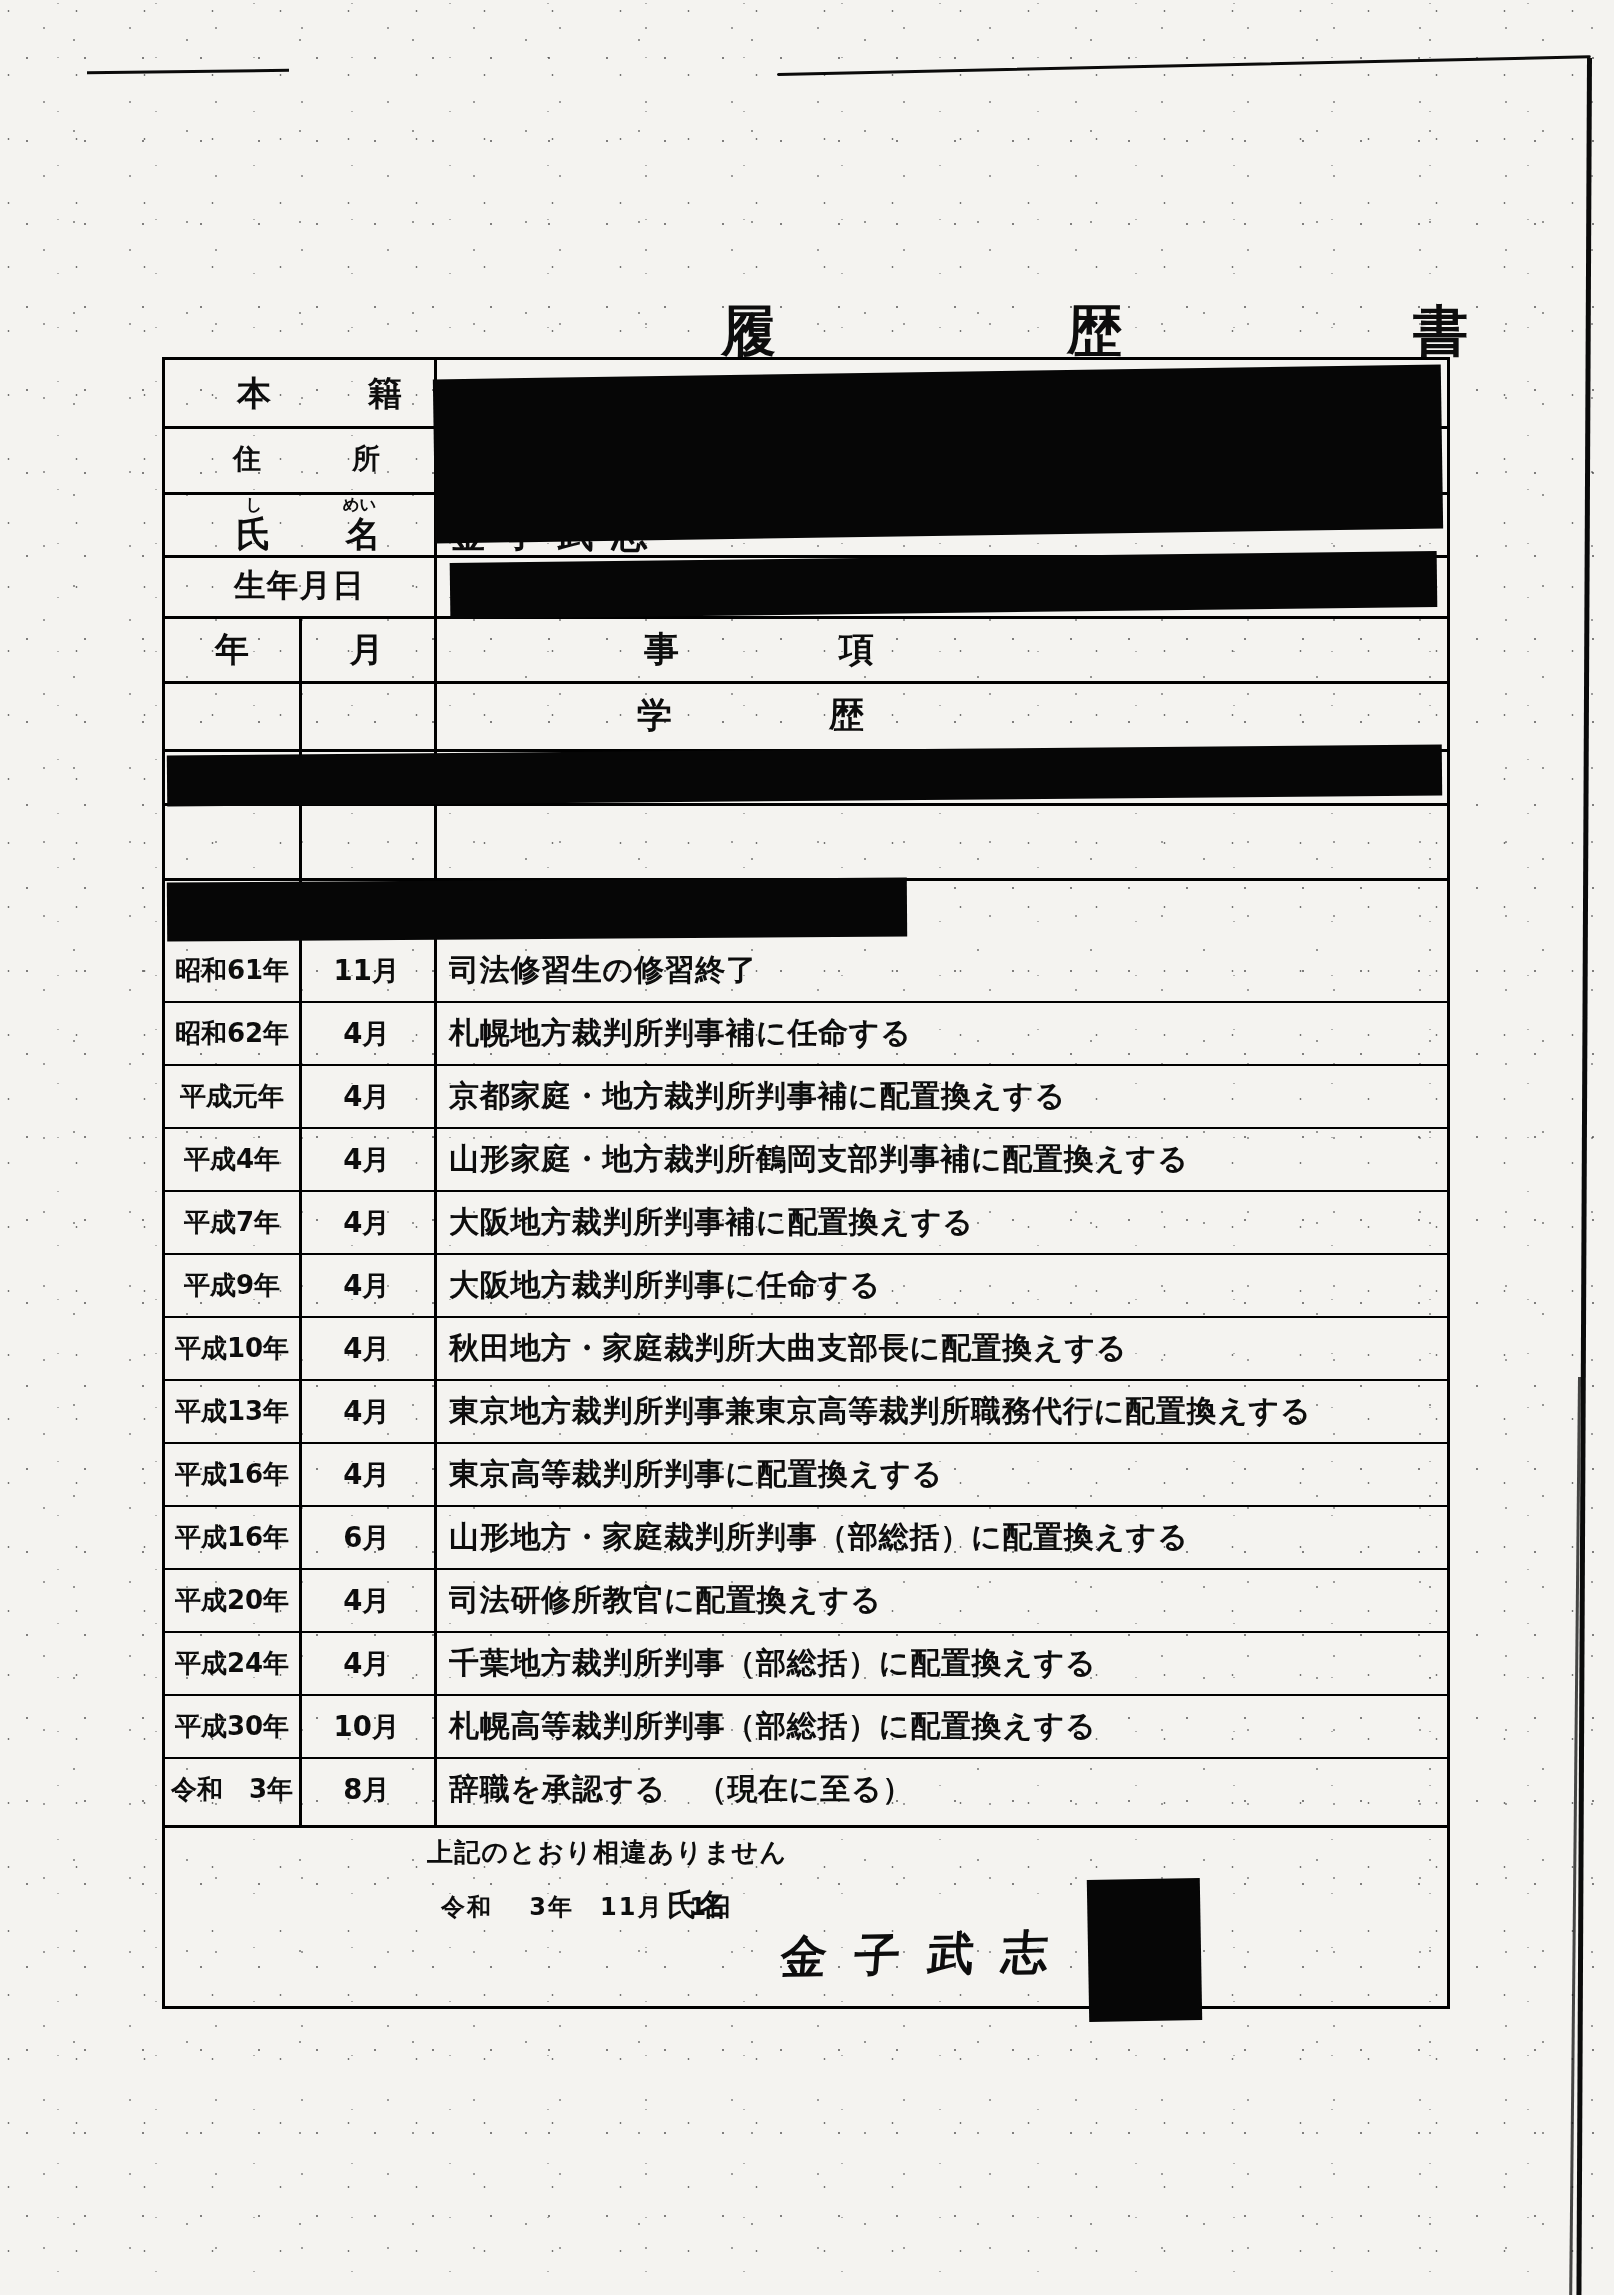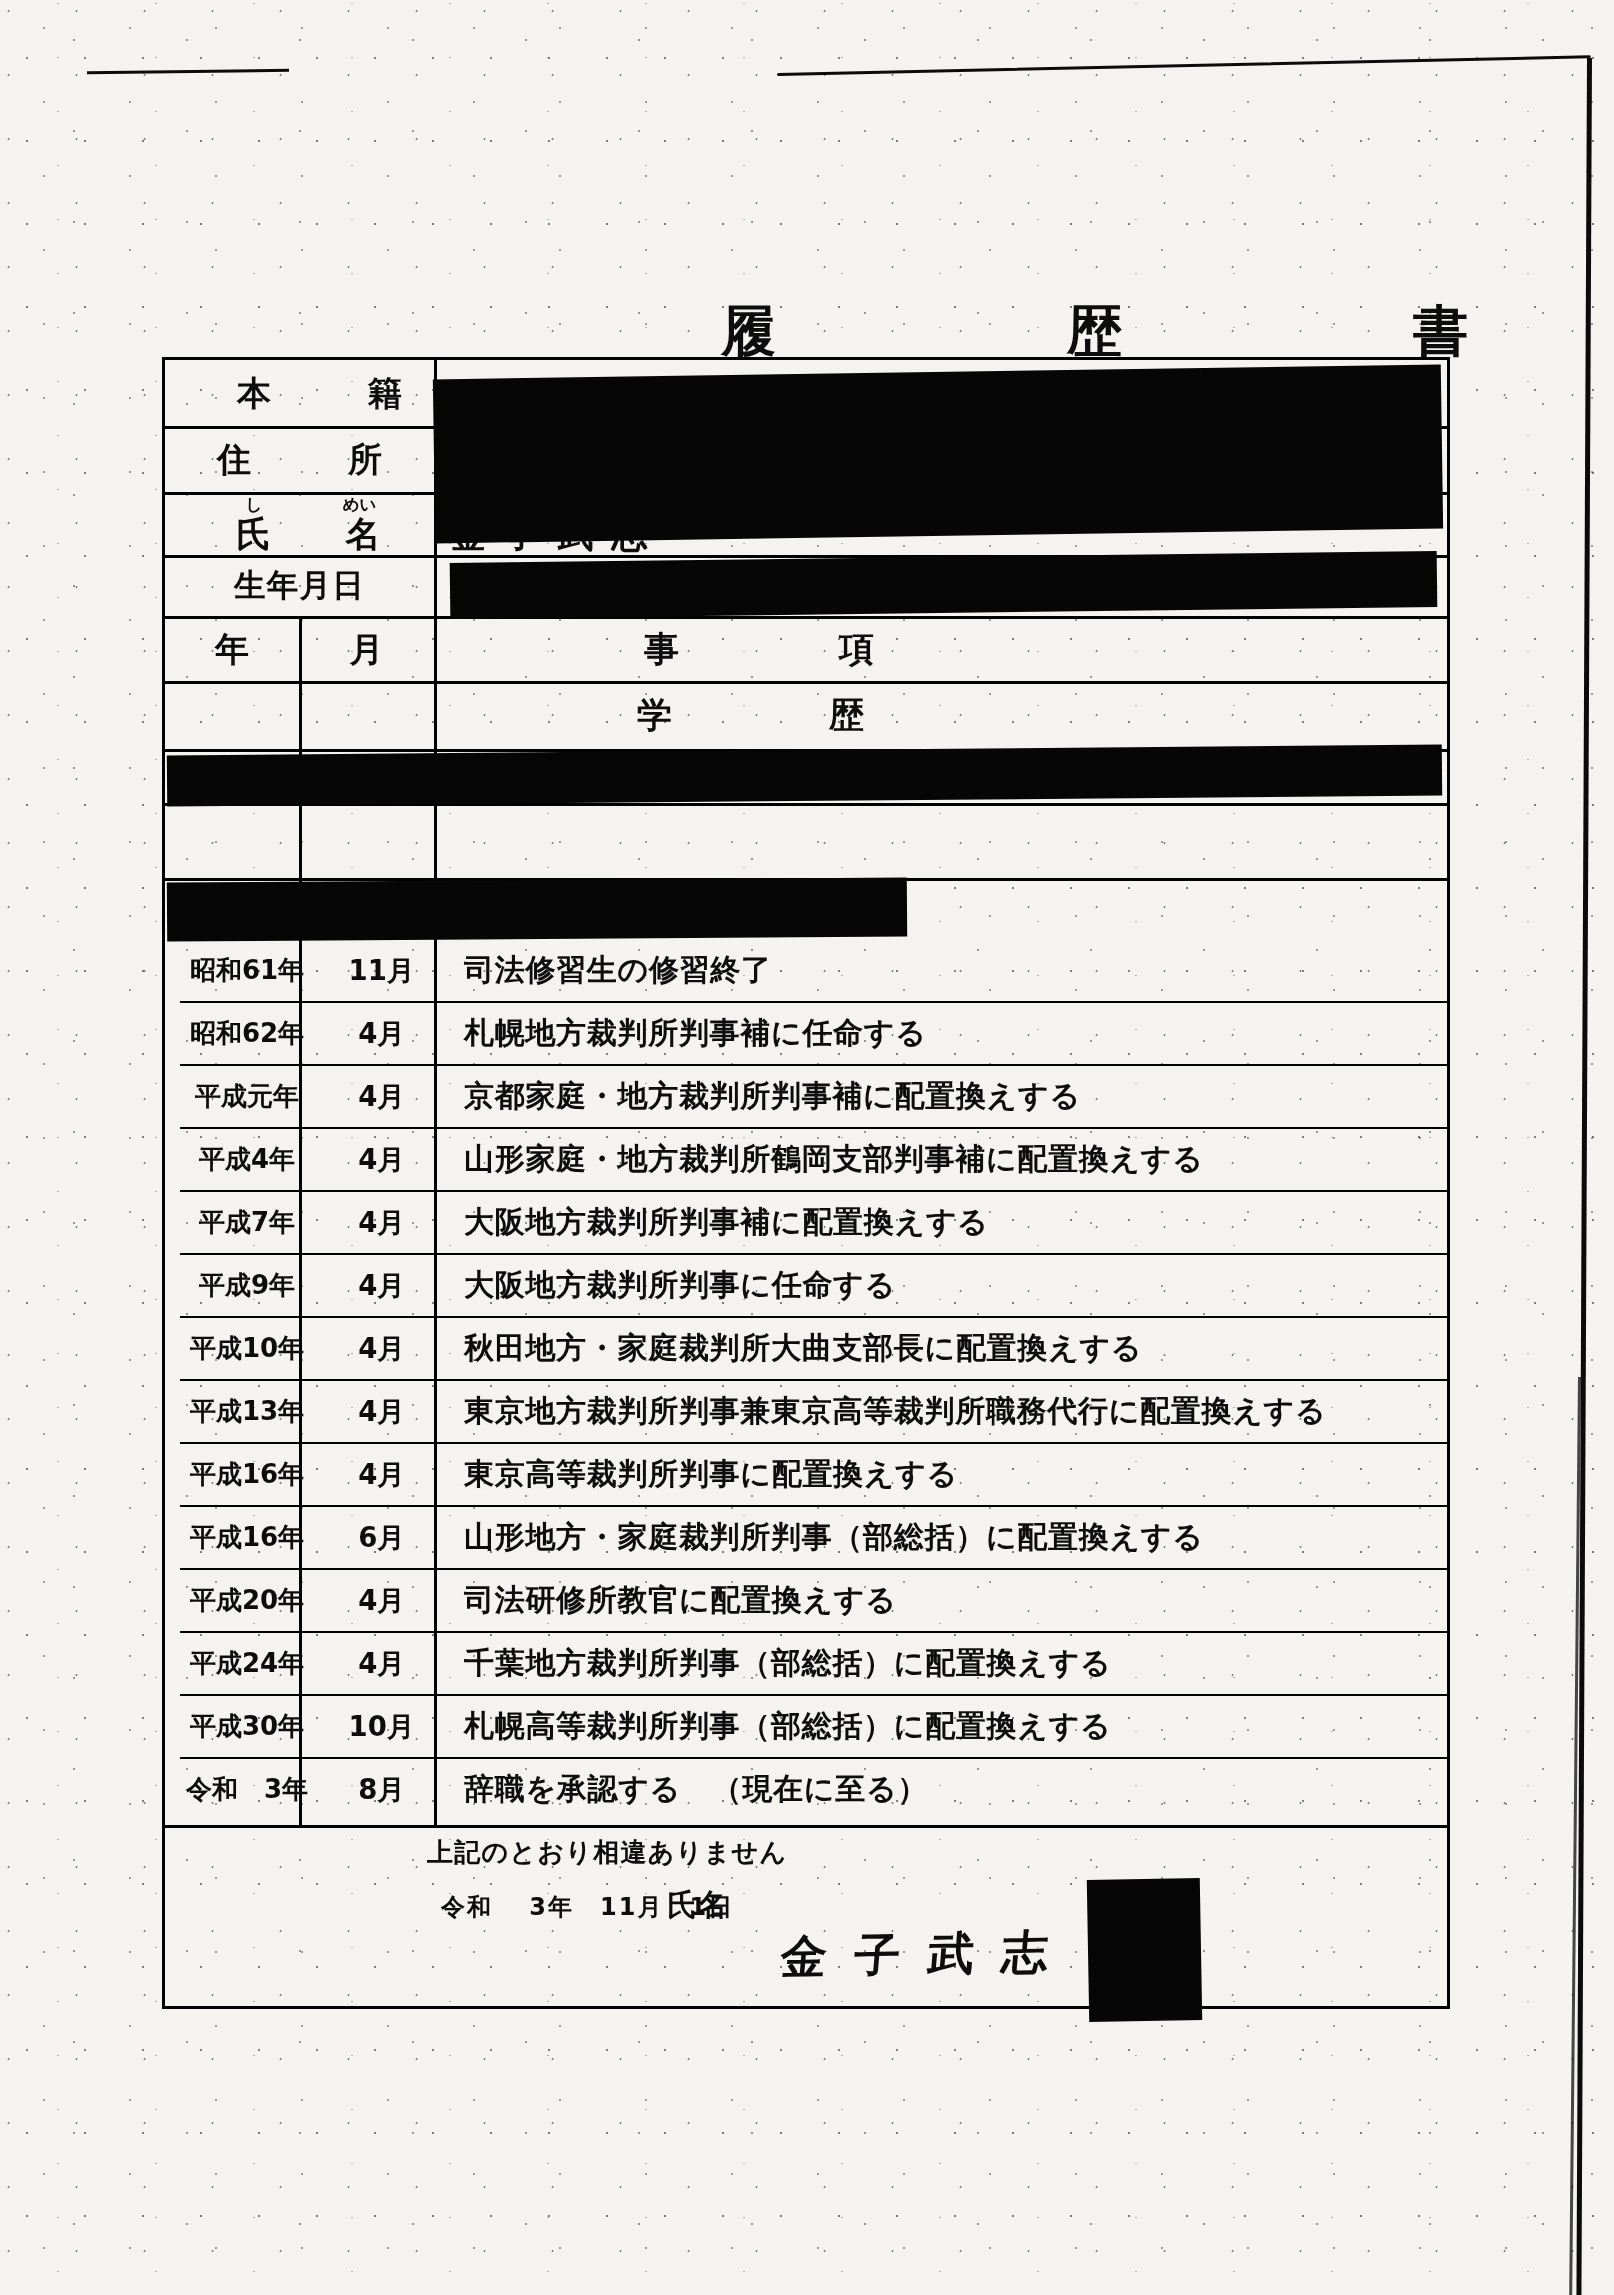--- a/index.html
+++ b/index.html
@@ -35,39 +35,39 @@
     position:absolute;left:162px;top:357px;width:1282px;height:1646px;
     border:3.3px solid #000;box-sizing:content-box;
   }
   .hline{position:absolute;left:0;width:100%;height:2.6px;background:#000;}
   .vline{position:absolute;width:2.6px;background:#000;}
   .v-label{left:269px;top:0;height:1465px;}
   .v-month{left:134px;top:256px;height:1210px;}
 
   .cell-label{position:absolute;left:0;width:269px;text-align:center;font-weight:bold;white-space:nowrap;}
   .lbl1{top:0;height:66px;line-height:66px;font-size:34px;letter-spacing:31.5px;text-indent:31.5px;padding-left:20px;}
-  .lbl2{top:66px;height:66px;line-height:66px;font-size:34px;letter-spacing:31.5px;text-indent:31.5px;}
+  .lbl2{top:66px;height:66px;line-height:66px;font-size:28px;letter-spacing:31.5px;text-indent:31.5px;padding-left:7px;}
   .lbl4{top:195px;height:61px;line-height:61px;font-size:31.5px;letter-spacing:1.3px;}
 
   .furi{position:absolute;font-size:16.4px;font-weight:bold;text-align:center;white-space:nowrap;}
   .shimei-shi{left:63px;top:134px;width:52px;}
   .shimei-mei{left:165px;top:134px;width:59px;}
   .shimei-label{position:absolute;left:71px;top:151px;font-size:35px;font-weight:bold;letter-spacing:19.7px;white-space:nowrap;}
   .name-furi-1{left:288px;top:134px;width:72px;}
   .name-furi-2{left:393px;top:134px;width:72px;}
   .name-value{position:absolute;left:285px;top:151px;font-size:36px;font-weight:bold;letter-spacing:2.6px;white-space:nowrap;}
 
   .hdr-year{position:absolute;left:0;top:256px;width:134px;height:66px;line-height:66px;text-align:center;font-size:34px;font-weight:bold;}
   .hdr-month{position:absolute;left:134px;top:256px;width:135px;height:66px;line-height:66px;text-align:center;font-size:34px;font-weight:bold;}
   .hdr-item{position:absolute;left:479px;top:256px;height:66px;line-height:66px;font-size:35px;font-weight:bold;letter-spacing:30px;white-space:nowrap;}
   .sec-edu{position:absolute;left:472px;top:321px;height:68px;line-height:68px;font-size:35px;font-weight:bold;letter-spacing:29px;white-space:nowrap;}
   .sec-career{position:absolute;left:459px;top:443px;height:75px;line-height:75px;font-size:35px;font-weight:bold;letter-spacing:29px;white-space:nowrap;}
 
   .career-rows{position:absolute;left:0;top:580px;width:100%;}
-  .crow{position:relative;height:63px;border-bottom:2.6px solid #000;box-sizing:border-box;margin-left:15px;}
+  .crow{position:relative;height:63px;border-bottom:2.6px solid #000;box-sizing:border-box;}
   .crow .cy{position:absolute;left:0;top:0;width:134px;height:60px;line-height:60px;text-align:center;font-size:26px;font-weight:bold;white-space:nowrap;}
   .crow .cm{position:absolute;left:134px;top:0;width:135px;height:60px;line-height:60px;text-align:center;font-size:27.5px;font-weight:bold;white-space:nowrap;border-radius:27px;}
   .crow .ci{position:absolute;left:284px;top:0;height:60px;line-height:60px;font-size:30px;font-weight:bold;letter-spacing:0.7px;white-space:nowrap;}
 
   .attestation{position:absolute;left:262px;top:1475px;font-size:26px;font-weight:bold;letter-spacing:1.3px;white-space:nowrap;}
   .cert-date{position:absolute;left:276px;top:1531px;font-size:24px;font-weight:bold;letter-spacing:2px;white-space:nowrap;}
   .sig-label{position:absolute;left:502px;top:1525px;font-size:30px;font-weight:bold;white-space:nowrap;}
   .signature{
     position:absolute;left:616px;top:1564px;
     font-family:"DejaVu Serif","Liberation Serif",serif;

